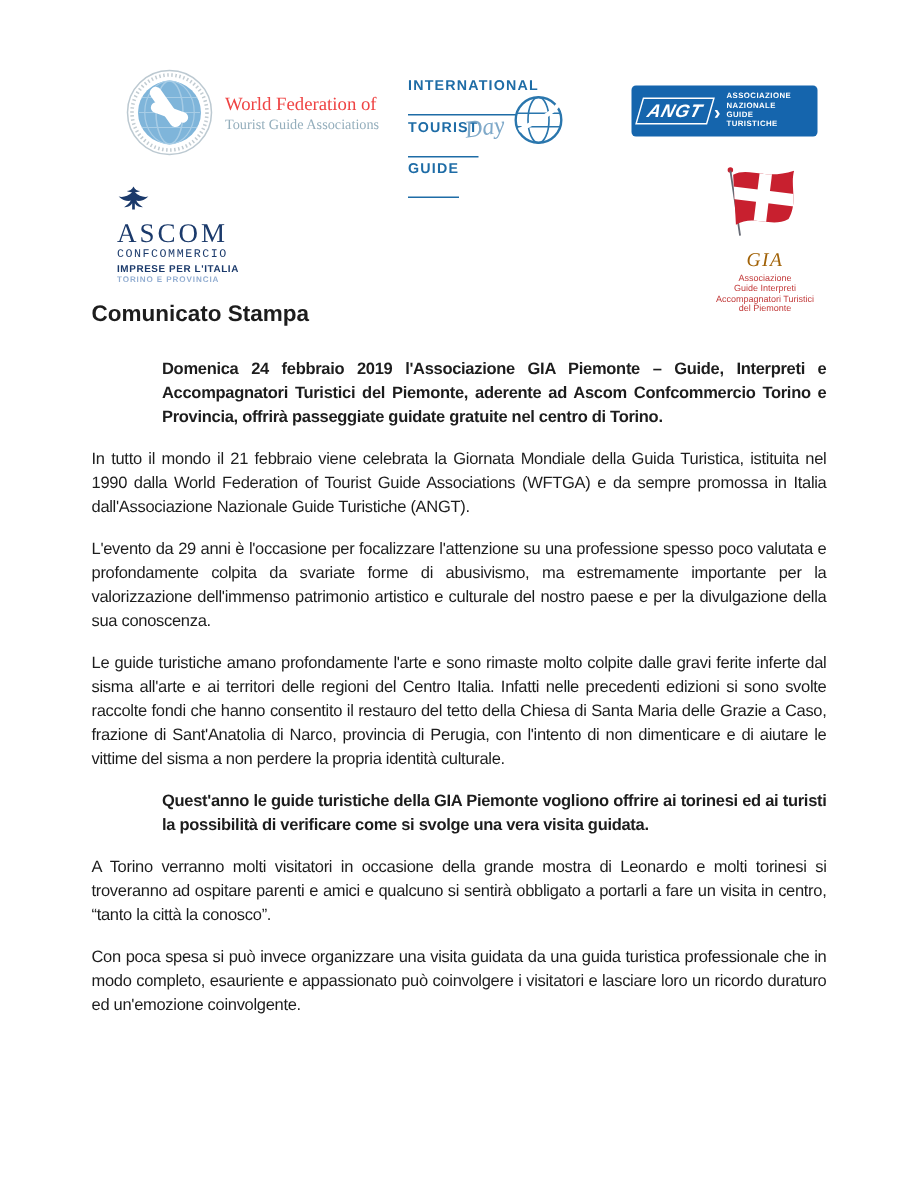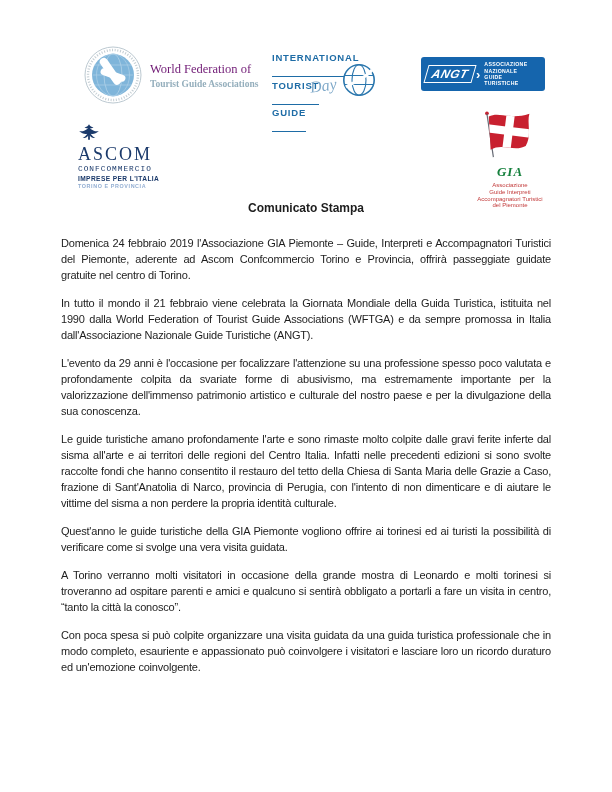--- a/index.html
+++ b/index.html
@@ -12,22 +12,22 @@
     font-family: "Liberation Sans", sans-serif;
     color: #1d1d1d;
   }
 
   
   .logo { position: absolute; }
 
   
   .wftga { left: 84px; top: 46px; display: flex; align-items: center; }
   .wftga-text { margin-left: 8px; font-family: "Liberation Serif", serif; }
-  .wftga-line1 { font-size: 12.5px; color: #701a75; }
-  .wftga-line2 { font-size: 9.5px; color: #94aebc; margin-top: 2px; font-weight: bold; }
+  .wftga-line1 { font-size: 12.5px; color: #ef4444; }
+  .wftga-line2 { font-size: 9.5px; color: #94aebc; margin-top: 2px; }
 
   
   .itg { left: 272px; top: 52px; width: 112px; }
   .itg-line {
     display: table; font-size: 9.5px; font-weight: bold; color: #1e6ca6;
     letter-spacing: 0.8px; border-bottom: 1.5px solid #1e6ca6;
     padding-bottom: 13px; margin-bottom: 2.5px; white-space: nowrap;
   }
   .itg-globe { position: absolute; left: 70px; top: 11px; }
   .itg-day {
@@ -62,35 +62,35 @@
     font-family: Liberation Mono, monospace; font-size: 7.8px;
     letter-spacing: 1px; margin-top: 1px; white-space: nowrap;
   }
   .ascom-line3 { font-size: 6.6px; font-weight: bold; letter-spacing: 0.4px; margin-top: 1.5px; white-space: nowrap; }
   .ascom-line4 { font-size: 5.4px; font-weight: bold; color: #93aed2; letter-spacing: 0.6px; margin-top: 1.5px; }
 
   
   .gia { left: 465px; top: 111px; width: 90px; text-align: center; }
   .gia-name {
     font-family: "Liberation Serif", serif; font-style: italic;
-    font-size: 13px; color: #15803d; letter-spacing: 1px; margin-top: 1px; font-weight: bold;
+    font-size: 13px; color: #a16207; letter-spacing: 1px; margin-top: 1px;
   }
   .gia-text { font-size: 6px; line-height: 6.8px; color: #c23a3a; margin-top: 2px; }
 
   
   .doc { position: absolute; top: 201px; left: 61px; width: 490px; }
   .doc-title {
-    font-size: 12px; font-weight: bold; text-align: center;
+    font-size: 15px; font-weight: bold; text-align: left;
     margin: 0 0 20px 0;
   }
   .doc p {
     font-size: 11px; line-height: 16px; letter-spacing: -0.2px;
     text-align: justify; margin: 0 0 12px 0;
   }
-  .doc p.bold { font-weight: normal; }
+  .doc p.bold { font-weight: bold; margin-left: 47px; }
 </style>
 </head>
 <body>
 
 <div class="page">
 
   <div class="logo wftga">
     <svg width="58" height="58" viewBox="0 0 58 58">
       <circle cx="29" cy="29" r="28" fill="#ffffff" stroke="#bcc9d1" stroke-width="1"></circle>
       <circle cx="29" cy="29" r="25" fill="none" stroke="#8fa3ad" stroke-width="2.4" stroke-dasharray="1 1.7" opacity="0.55"></circle>
@@ -168,16 +168,16 @@
   </div>
 
   <div class="doc">
     <h1 class="doc-title">Comunicato Stampa</h1>
     <p class="bold">Domenica 24 febbraio 2019 l'Associazione GIA Piemonte – Guide, Interpreti e Accompagnatori Turistici del Piemonte, aderente ad Ascom Confcommercio Torino e Provincia, offrirà passeggiate guidate gratuite nel centro di Torino.</p>
     <p>In tutto il mondo il 21 febbraio viene celebrata la Giornata Mondiale della Guida Turistica, istituita nel 1990 dalla World Federation of Tourist Guide Associations (WFTGA) e da sempre promossa in Italia dall'Associazione Nazionale Guide Turistiche (ANGT).</p>
     <p>L'evento da 29 anni è l'occasione per focalizzare l'attenzione su una professione spesso poco valutata e profondamente colpita da svariate forme di abusivismo, ma estremamente importante per la valorizzazione dell'immenso patrimonio artistico e culturale del nostro paese e per la divulgazione della sua conoscenza.</p>
     <p>Le guide turistiche amano profondamente l'arte e sono rimaste molto colpite dalle gravi ferite inferte dal sisma all'arte e ai territori delle regioni del Centro Italia. Infatti nelle precedenti edizioni si sono svolte raccolte fondi che hanno consentito il restauro del tetto della Chiesa di Santa Maria delle Grazie a Caso, frazione di Sant'Anatolia di Narco, provincia di Perugia, con l'intento di non dimenticare e di aiutare le vittime del sisma a non perdere la propria identità culturale.</p>
     <p class="bold">Quest'anno le guide turistiche della GIA Piemonte vogliono offrire ai torinesi ed ai turisti la possibilità di verificare come si svolge una vera visita guidata.</p>
     <p>A Torino verranno molti visitatori in occasione della grande mostra di Leonardo e molti torinesi si troveranno ad ospitare parenti e amici e qualcuno si sentirà obbligato a portarli a fare un visita in centro, “tanto la città la conosco”.</p>
-    <p>Con poca spesa si può colpite organizzare una visita guidata da una guida turistica professionale che in modo completo, esauriente e appassionato può coinvolgere i visitatori e lasciare loro un ricordo duraturo ed un'emozione coinvolgente.</p>
+    <p>Con poca spesa si può invece organizzare una visita guidata da una guida turistica professionale che in modo completo, esauriente e appassionato può coinvolgere i visitatori e lasciare loro un ricordo duraturo ed un'emozione coinvolgente.</p>
   </div>
 
 </div>
 
 </body></html>

